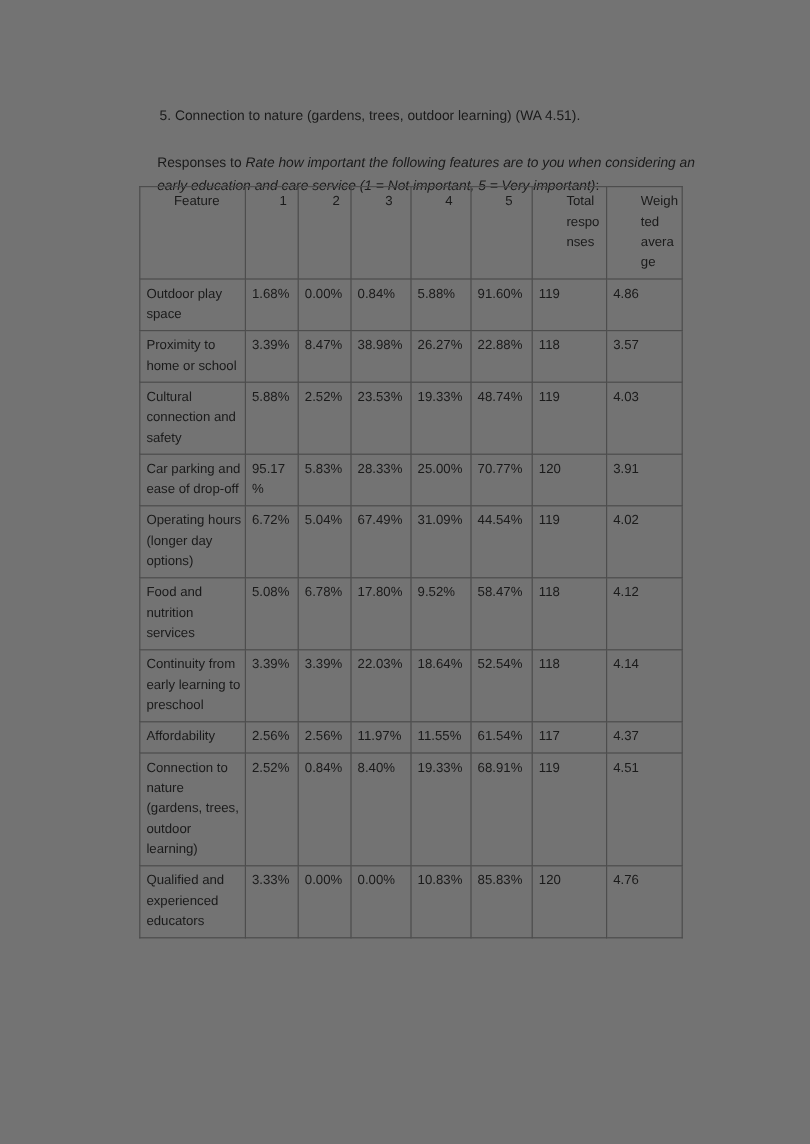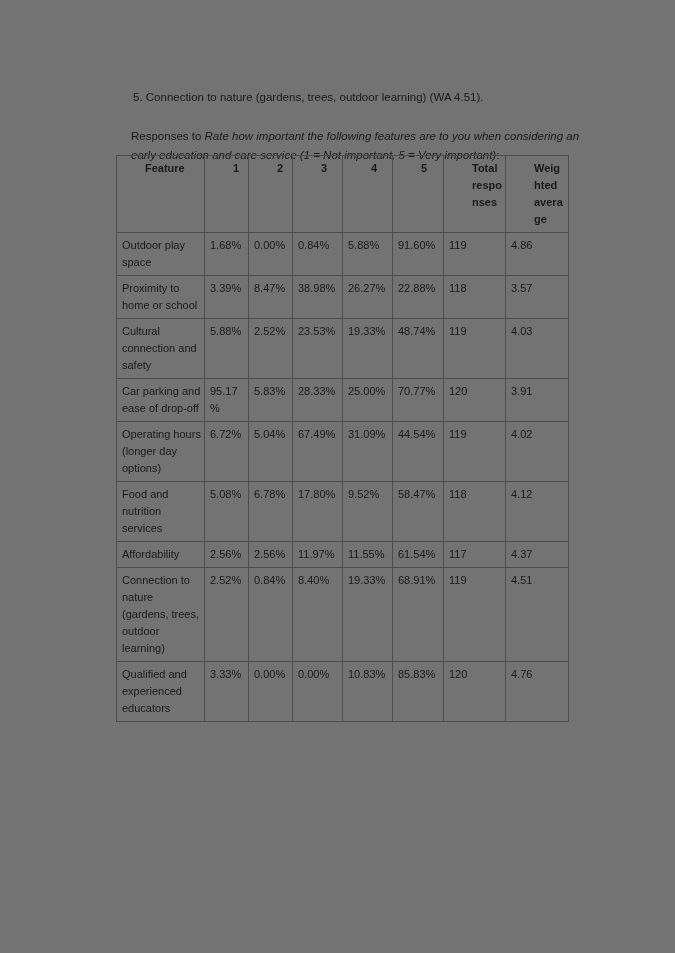--- a/index.html
+++ b/index.html
@@ -53,21 +53,21 @@
     border: 1px solid #4d4d4d;
     vertical-align: top;
     text-align: left;
     font-size: 11px;
     line-height: 17px;
     padding: 4px 2px 4px 5px;
     overflow: visible;
     word-wrap: break-word;
   }
   table.results th {
-    font-weight: bold;
+    font-weight: normal;
     padding-left: 28px;
   }
   table.results td {
     font-weight: normal;
   }
 </style>
 </head>
 <body>
 
 <div class="page">
@@ -154,20 +154,30 @@
           <td>Food and nutrition services</td>
           <td>5.08%</td>
           <td>6.78%</td>
           <td>17.80%</td>
           <td>9.52%</td>
           <td>58.47%</td>
           <td>118</td>
           <td>4.12</td>
         </tr>
         <tr>
+          <td>Continuity from early learning to preschool</td>
+          <td>3.39%</td>
+          <td>3.39%</td>
+          <td>22.03%</td>
+          <td>18.64%</td>
+          <td>52.54%</td>
+          <td>118</td>
+          <td>4.14</td>
+        </tr>
+        <tr>
           <td>Affordability</td>
           <td>2.56%</td>
           <td>2.56%</td>
           <td>11.97%</td>
           <td>11.55%</td>
           <td>61.54%</td>
           <td>117</td>
           <td>4.37</td>
         </tr>
         <tr>

